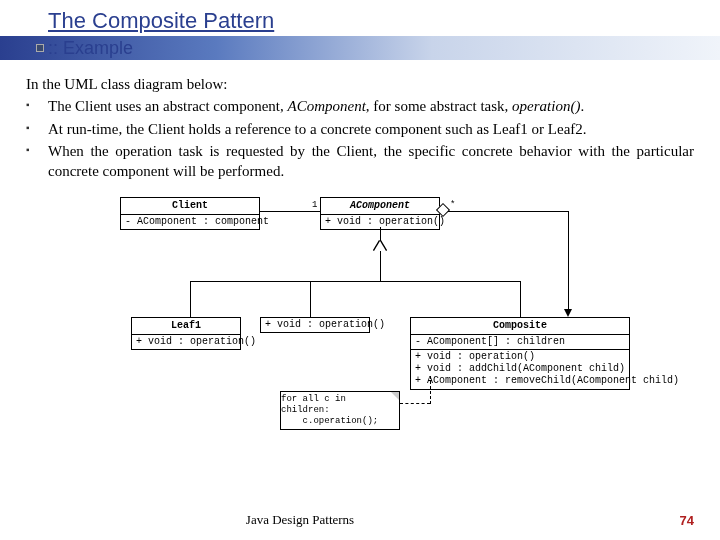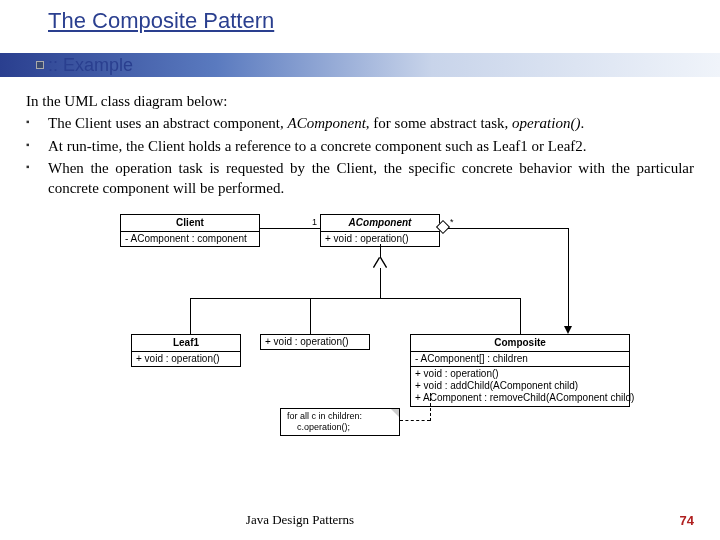--- a/index.html
+++ b/index.html
@@ -15,21 +15,21 @@
     padding: 8px 0 0 48px;
   }
   .title {
     font-family: Arial, sans-serif;
     font-size: 22px;
     color: #2a3f8f;
     font-weight: normal;
     text-decoration: underline;
   }
   .subtitle-bar {
-    margin-top: 19px;
+    margin-top: 2px;
     height: 24px;
     background: linear-gradient(to right, #2a3f8f 0%, #5a7abf 30%, #c8d4ea 60%, #f0f4fa 100%);
     display: flex;
     align-items: center;
   }
   .subtitle-marker {
     width: 48px;
     height: 24px;
     display: flex;
     align-items: center;
@@ -74,21 +74,21 @@
     color: #333;
   }
   .italic { font-style: italic; }
 
   
   .uml {
     position: relative;
     width: 540px;
     height: 250px;
     margin: 10px auto 0 auto;
-    font-family: Liberation Sans, sans-serif;
+    font-family: Liberation Mono, monospace;
     font-size: 10px;
   }
   .box {
     position: absolute;
     border: 1px solid #000;
     background: #fff;
   }
   .box .name {
     text-align: center;
     font-weight: bold;
@@ -126,21 +126,21 @@
   }
   .mult {
     position: absolute;
     font-size: 9px;
   }
   .note {
     position: absolute;
     border: 1px solid #000;
     background: #fff;
     font-size: 9px;
-    padding: 2px 6px;
+    padding: 2px 0;
     line-height: 1.2;
   }
   .note::after {
     content: "";
     position: absolute;
     top: 0; right: 0;
     width: 0; height: 0;
     border-top: 8px solid #ccc;
     border-left: 8px solid transparent;
   }

